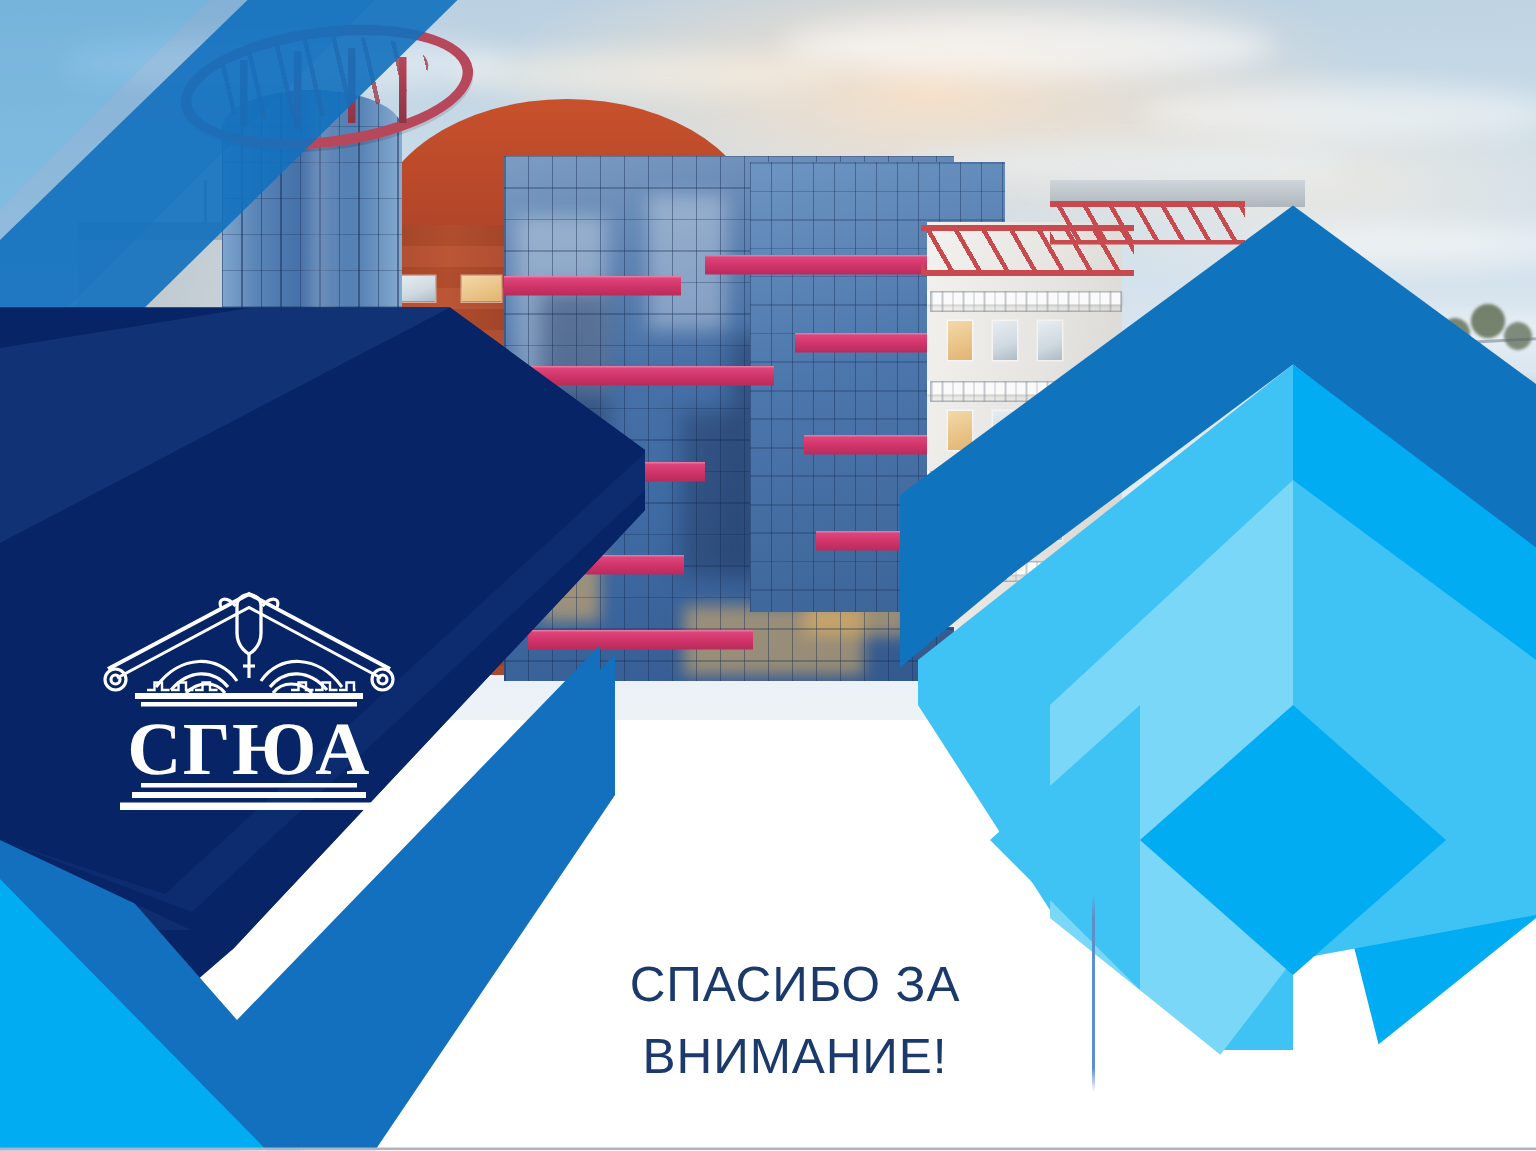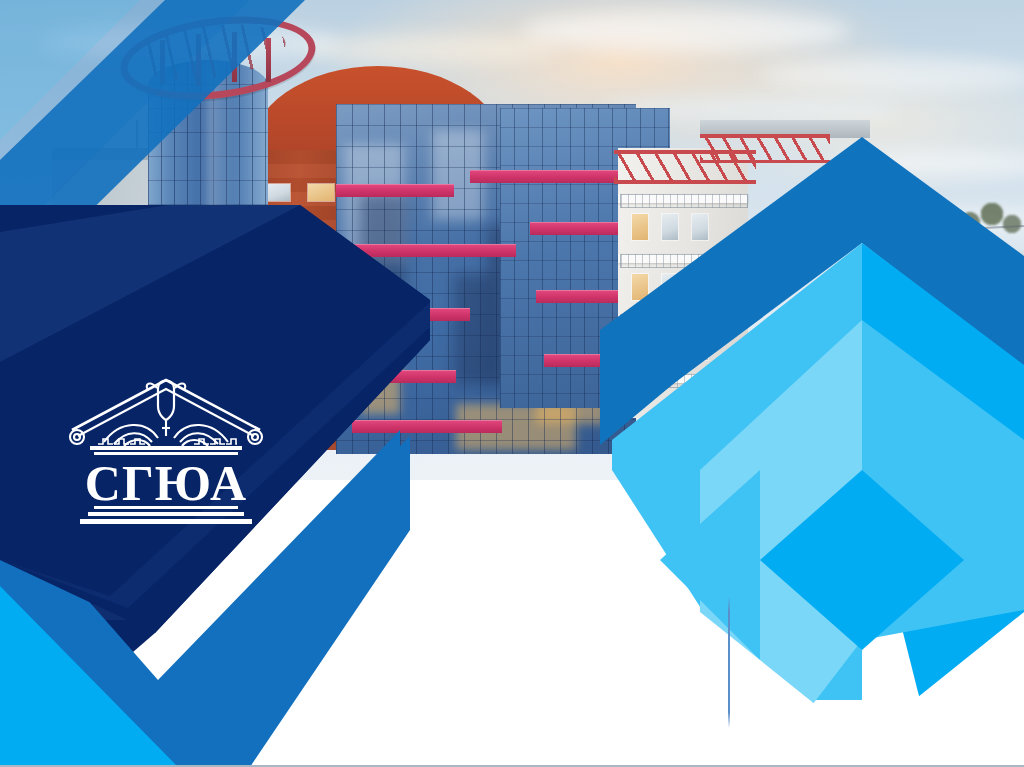--- a/index.html
+++ b/index.html
@@ -259,21 +259,21 @@
   }
 
   
   .shape { position: absolute; inset: 0; }
   .shape svg { display: block; }
 
   
   .logo {
     position: absolute;
     left: 58px;
-    top: 358px;
+    top: 374px;
     width: 216px;
     height: 170px;
     color: #ffffff;
   }
 
   
   .thanks {
     position: absolute;
     left: 362px;
     top: 632px;
@@ -507,17 +507,19 @@
       <text x="108" y="142" text-anchor="middle" font-family="'Liberation Serif', 'DejaVu Serif', serif" font-size="50" font-weight="700" letter-spacing="1" fill="#ffffff">СГЮА</text>
 
       <g fill="#ffffff">
         <rect x="36" y="148" width="144" height="3"></rect>
         <rect x="30" y="154" width="156" height="4"></rect>
         <rect x="22" y="161" width="172" height="5"></rect>
       </g>
     </svg>
   </div>
 
+  <div class="thanks">СПАСИБО ЗА
+ВНИМАНИЕ!</div>
 
   <div class="divider"></div>
   <div class="bottom-rule"></div>
 
 </div>
 
 </body></html>

